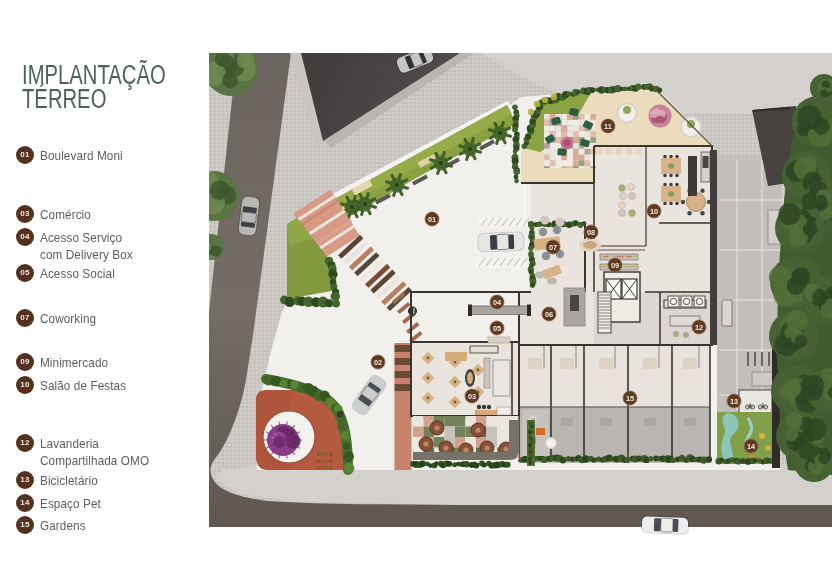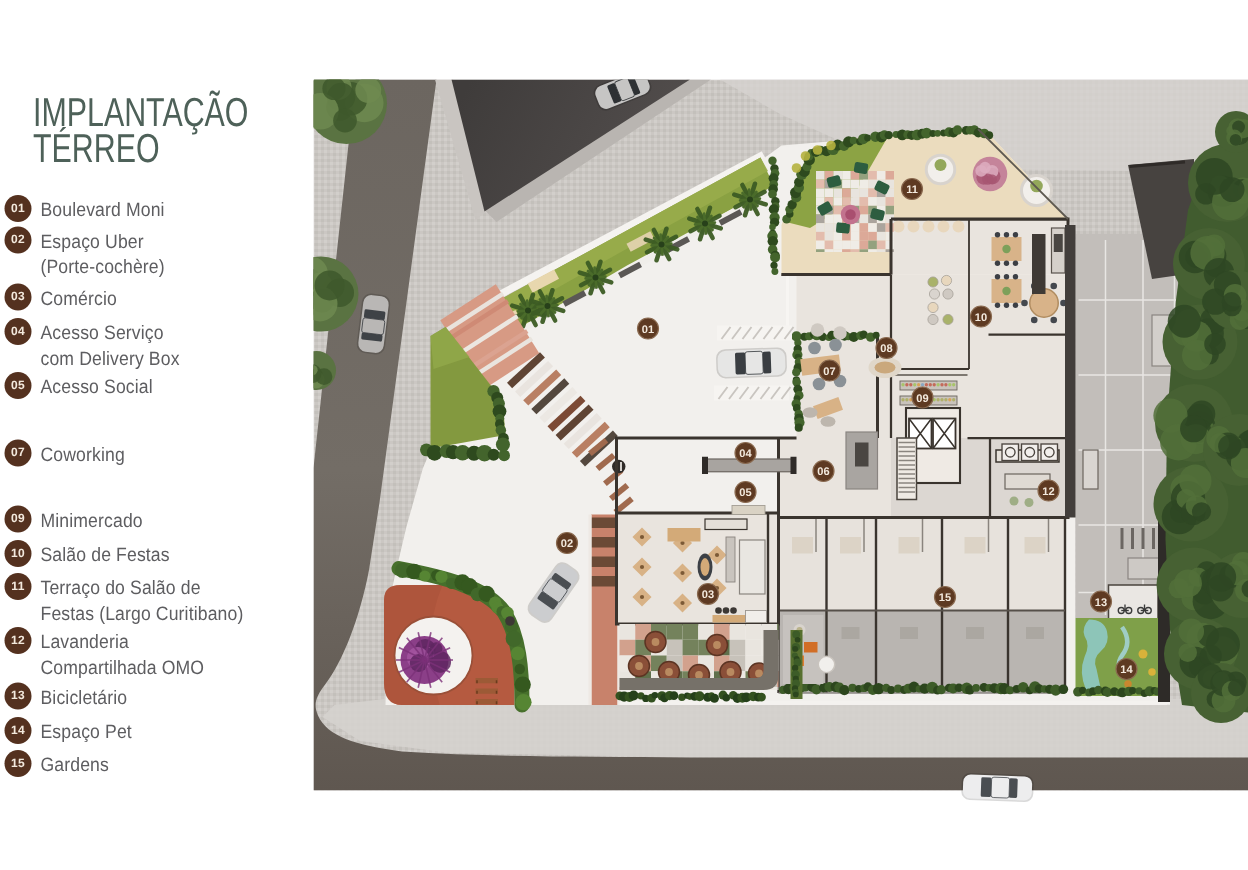--- a/index.html
+++ b/index.html
@@ -1,18 +1,18 @@
 <!DOCTYPE html>
 <html><head><meta charset="utf-8">
 <style>
 html,body{margin:0;padding:0;background:#fff;}
 #page{position:relative;width:832px;height:580px;background:#fff;overflow:hidden;font-family:"Liberation Sans",sans-serif;}
 #art{position:absolute;left:0;top:0;}
 h1{position:absolute;left:22px;top:63px;margin:0;font-size:27px;font-weight:400;color:#4e6159;letter-spacing:0px;line-height:24px;transform:scaleX(0.75);transform-origin:0 0;white-space:nowrap;}
-.item{position:absolute;left:3px;white-space:nowrap;}
+.item{position:absolute;left:16px;white-space:nowrap;margin-top:16px;}
 .b{display:inline-block;vertical-align:top;width:18px;height:18px;border-radius:50%;background:#54311f;color:#f3e9dd;font-size:8px;font-weight:bold;text-align:center;line-height:18px;letter-spacing:0.3px;}
 .t{display:inline-block;vertical-align:top;margin-left:6px;padding-top:0.5px;font-size:12.9px;color:#5d5d60;line-height:17.5px;letter-spacing:0.1px;transform:scaleX(0.91);transform-origin:0 50%;}
 </style></head>
 <body>
 <div id="page">
 <div id="art"><svg width="832" height="580" viewBox="0 0 832 580" font-family="Liberation Sans, sans-serif">
         <defs>
 <clipPath id="plan">
             <rect x="209" y="53" width="623" height="474"></rect>
           </clipPath>
@@ -1219,24 +1219,22 @@
 <g transform="rotate(2 665 525)">
           <rect x="641.0" y="516.0" width="48.0" height="18.0" rx="5.6" fill="#000" opacity="0.15"></rect>
           <rect x="642.0" y="517.0" width="46.0" height="16.0" rx="5.1" fill="#ededee"></rect>
           <rect x="654.0" y="518.5" width="6.9" height="13.0" rx="1" fill="#4a4e52"></rect>
           <rect x="672.8" y="518.5" width="5.5" height="13.0" rx="1" fill="#4a4e52"></rect>
           <rect x="660.9" y="518.2" width="12.0" height="13.6" rx="1.5" fill="#ededee" stroke="#4a4e52" stroke-width="0.6" opacity="0.92"></rect>
         </g>
       </svg></div>
 <h1>IMPLANTAÇÃO<br>TÉRREO</h1>
 <div class="item" style="top:130px"><span class="b">01</span><span class="t">Boulevard Moni</span></div>
-<div class="item" style="top:151px"><span class="b">02</span><span class="t">Espaço Uber<br>(Porte-cochère)</span></div>
 <div class="item" style="top:189px"><span class="b">03</span><span class="t">Comércio</span></div>
 <div class="item" style="top:212px"><span class="b">04</span><span class="t">Acesso Serviço<br>com Delivery Box</span></div>
 <div class="item" style="top:248px"><span class="b">05</span><span class="t">Acesso Social</span></div>
 <div class="item" style="top:293px"><span class="b">07</span><span class="t">Coworking</span></div>
 <div class="item" style="top:337px"><span class="b">09</span><span class="t">Minimercado</span></div>
 <div class="item" style="top:360px"><span class="b">10</span><span class="t">Salão de Festas</span></div>
-<div class="item" style="top:382px"><span class="b">11</span><span class="t">Terraço do Salão de<br>Festas (Largo Curitibano)</span></div>
 <div class="item" style="top:418px"><span class="b">12</span><span class="t">Lavanderia<br>Compartilhada OMO</span></div>
 <div class="item" style="top:455px"><span class="b">13</span><span class="t">Bicicletário</span></div>
 <div class="item" style="top:478px"><span class="b">14</span><span class="t">Espaço Pet</span></div>
 <div class="item" style="top:500px"><span class="b">15</span><span class="t">Gardens</span></div>
 </div>
 </body></html>

